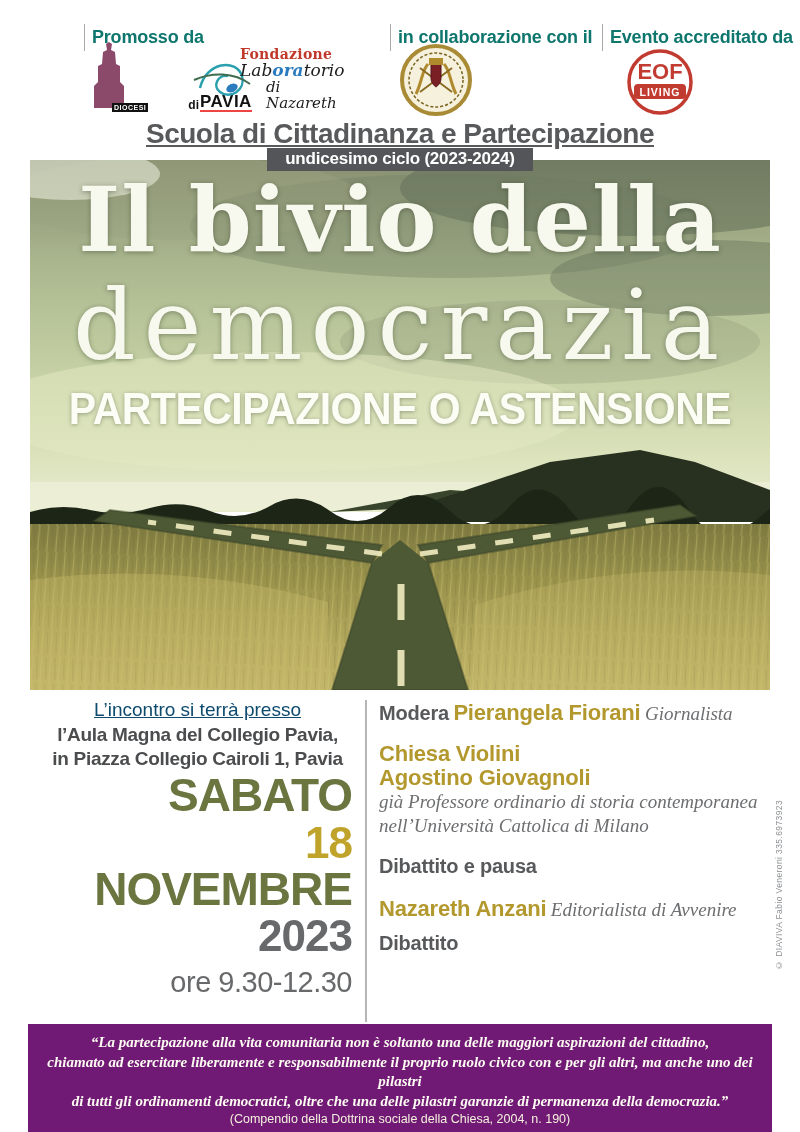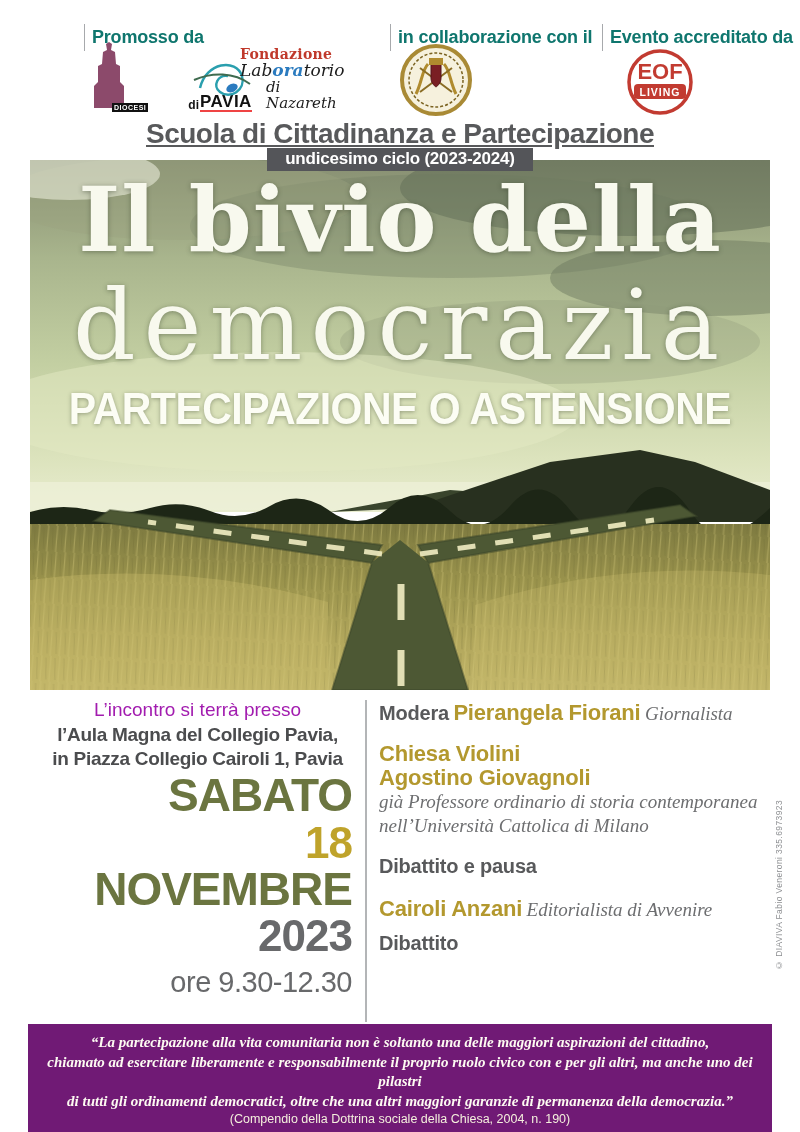--- a/index.html
+++ b/index.html
@@ -64,21 +64,21 @@
   .hero-title2 { top:116px; font-size:98px; letter-spacing:8px; }
   .hero-sub {
     position:absolute; top:226px; left:0; width:740px; text-align:center;
     font-size:41px; font-weight:700; color:#fcfdf4; letter-spacing:-0.5px;
     transform:scaleY(1.08); text-shadow:0 1px 4px rgba(45,55,35,0.4);
     white-space:nowrap;
   }
 
   
   .venue { position:absolute; left:30px; top:698px; width:335px; text-align:center; }
-  .venue-intro { font-size:19px; color:#a21caf; line-height:1.3; }
+  .venue-intro { font-size:19px; color:#0c4a6e; line-height:1.3;text-decoration:underline; }
   .venue-line { font-size:19px; font-weight:700; color:#4b4c4e; line-height:1.28; letter-spacing:-0.3px; }
 
   .date-block { position:absolute; left:30px; top:772px; width:322px; text-align:right; }
   .date-day   { font-size:46px; font-weight:800; color:#6b7540; line-height:1.04; letter-spacing:-1px; }
   .date-num   { font-size:44px; font-weight:800; color:#bfa32b; line-height:1.04; letter-spacing:-1px; }
   .date-month { font-size:46px; font-weight:800; color:#6b7540; line-height:1.04; letter-spacing:-1px; }
   .date-year  { font-size:44px; font-weight:700; color:#68696b; line-height:1.06; letter-spacing:-1px; }
   .date-time  { font-size:29px; font-weight:400; color:#68696b; line-height:1.1; margin-top:7px; letter-spacing:-0.5px; }
 
   .col-divider { position:absolute; left:365px; top:700px; width:2px; height:322px; background:#b3b5b7; }
@@ -253,29 +253,29 @@
     </div>
     <div class="prog-speaker">
       <span class="p-name">Chiesa Violini</span>
     </div>
     <div class="prog-speaker">
       <span class="p-name">Agostino Giovagnoli</span>
       <span class="p-role">già Professore ordinario di storia contemporanea nell’Università Cattolica di Milano</span>
     </div>
     <div class="p-bold prog-pause">Dibattito e pausa</div>
     <div class="prog-closing">
-      <span class="p-name">Cairoli Anzani</span>
+      <span class="p-name">Nazareth Anzani</span>
       <span class="p-role">Editorialista di Avvenire</span>
     </div>
     <div class="p-bold">Dibattito</div>
   </div>
 
   <div class="banner">
     <div class="quote-line">“La partecipazione alla vita comunitaria non è soltanto una delle maggiori aspirazioni del cittadino,</div>
     <div class="quote-line">chiamato ad esercitare liberamente e responsabilmente il proprio ruolo civico con e per gli altri, ma anche uno dei pilastri</div>
-    <div class="quote-line">di tutti gli ordinamenti democratici, oltre che una altri maggiori garanzie di permanenza della democrazia.”</div>
+    <div class="quote-line">di tutti gli ordinamenti democratici, oltre che una delle pilastri garanzie di permanenza della democrazia.”</div>
     <div class="citation">(Compendio della Dottrina sociale della Chiesa, 2004, n. 190)</div>
 
   </div>
 
   <div class="credit">© DIAVIVA  Fabio Veneroni 335.6973923</div>
 
 </div>
 
 </body></html>

